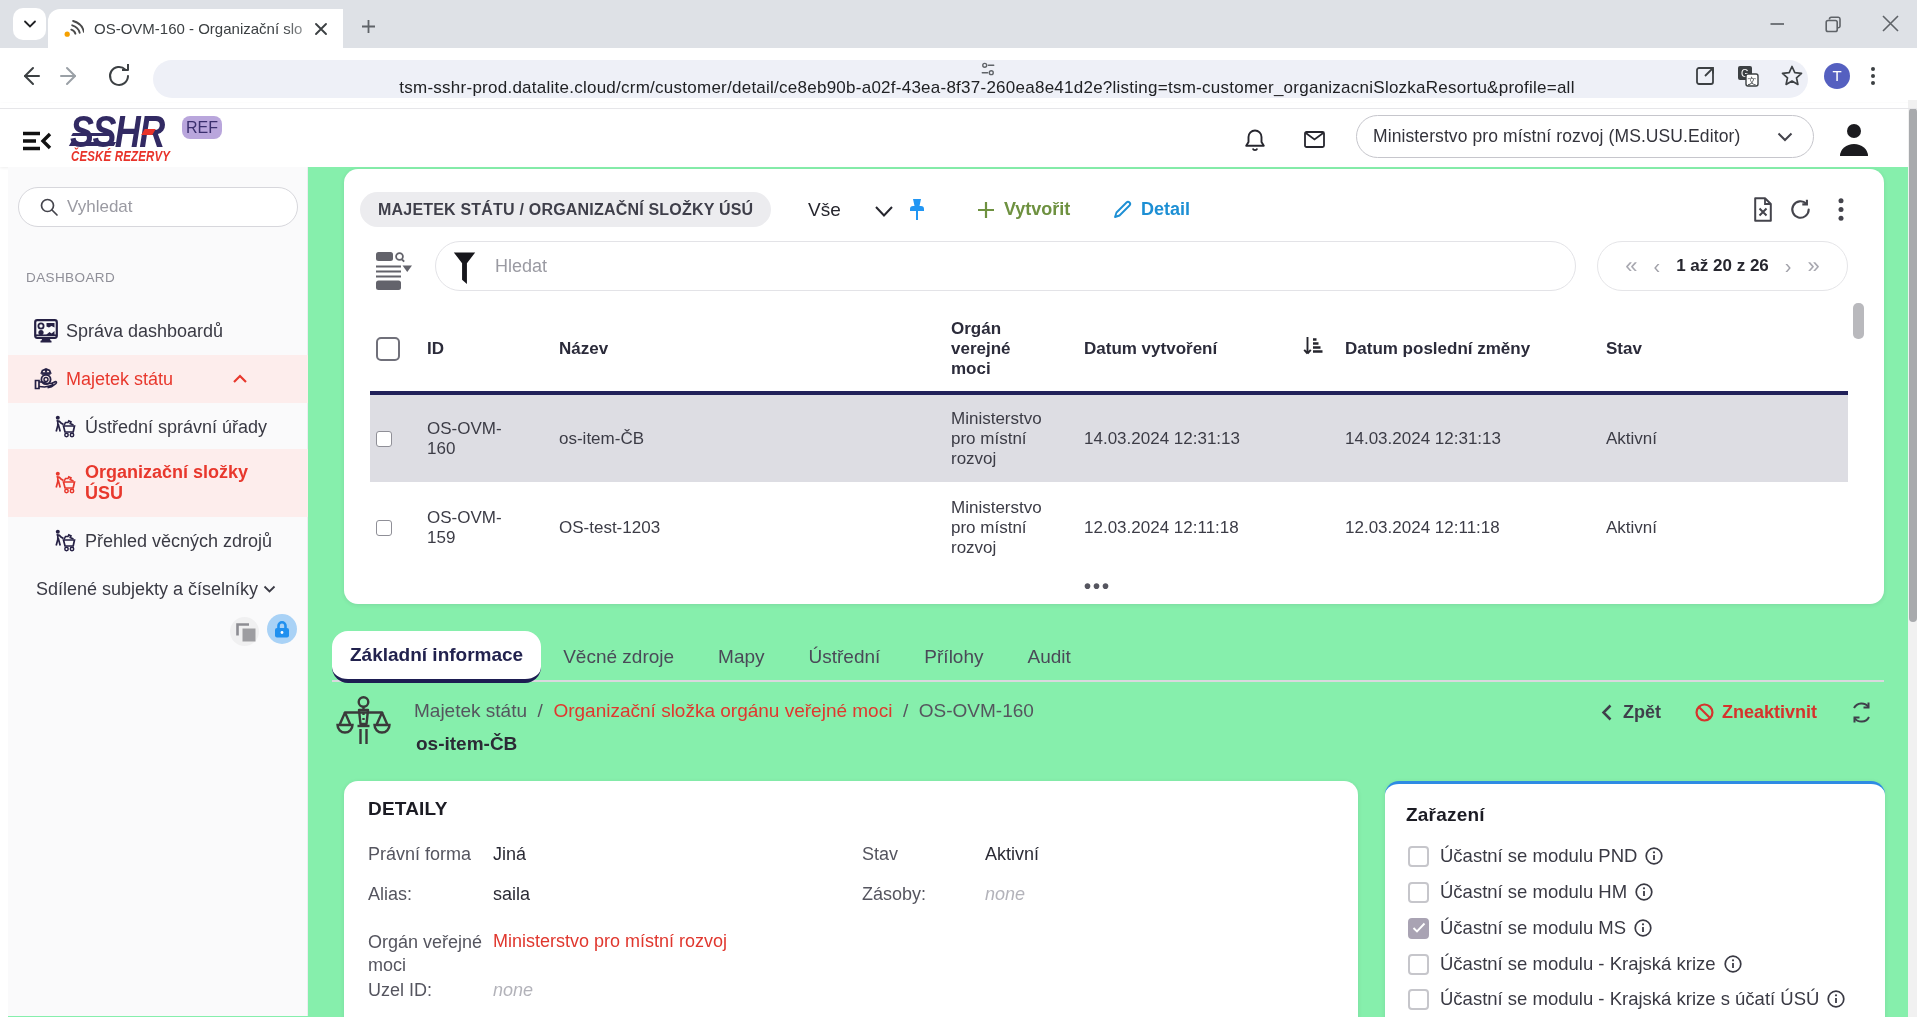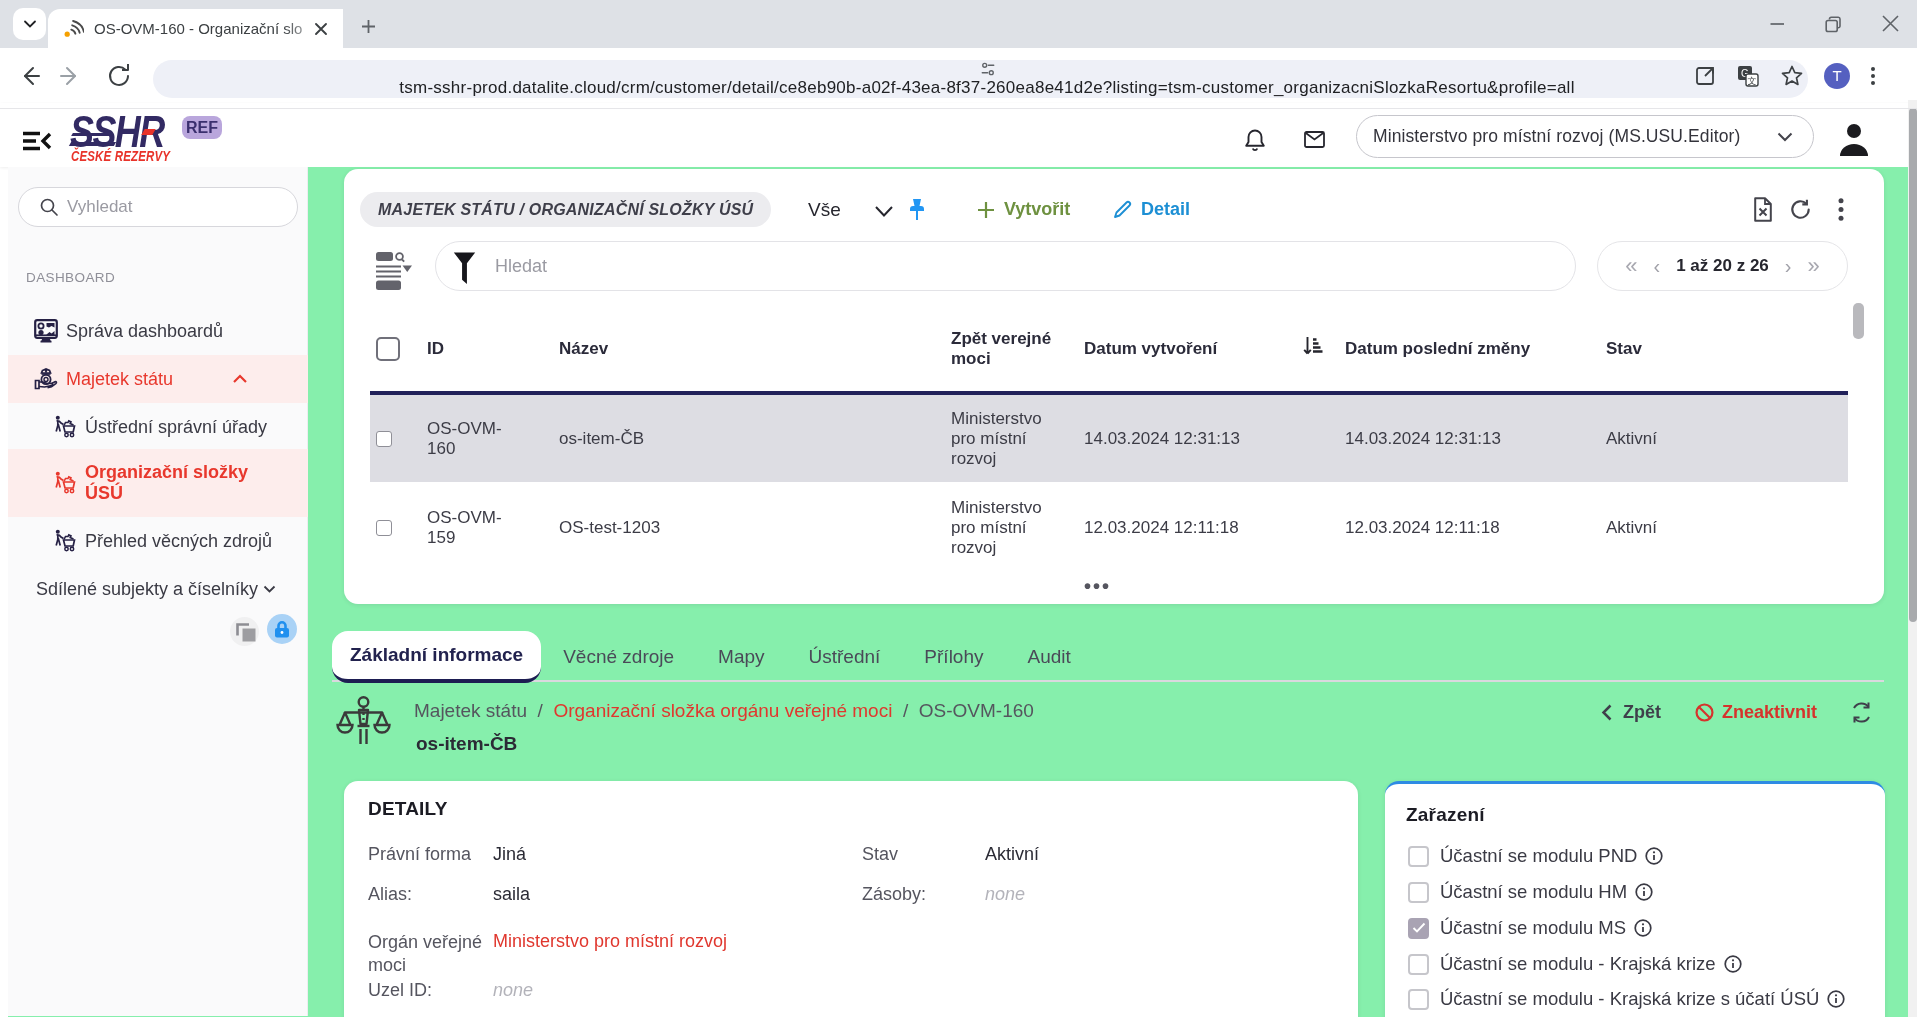--- a/index.html
+++ b/index.html
@@ -15,21 +15,21 @@
 #newtab { position:absolute; left:352px; top:10px; width:32px; height:32px; display:flex; align-items:center; justify-content:center; }
 #toolbar { position:absolute; left:0; top:48px; width:1917px; height:55px; background:#fff; }
 .navic { position:absolute; top:12px; width:32px; height:32px; display:flex; align-items:center; justify-content:center; }
 #urlpill { position:absolute; left:153px; top:12px; width:1655px; height:38px; background:#eef0f7; border-radius:19px; display:flex; align-items:center;flex-direction:column; }
 #urltxt { font-size:17px; color:#202124; margin-left:13px; letter-spacing:0.25px; white-space:nowrap; }
 #toolright { position:absolute; left:1694px; top:0px; height:55px; display:flex; align-items:center; gap:20px; }
 #avatarT { width:26px; height:26px; border-radius:50%; background:#5560c0; color:#fff; font-size:15px; display:flex; align-items:center; justify-content:center; }
 
 
 #appheader { position:absolute; left:0; top:103px; width:1917px; height:64px; background:#fff; box-shadow:0 1px 3px rgba(0,0,0,0.07); }
-#refbadge { position:absolute; left:182px; top:13px; width:40px; height:23px; background:#b9a6dc; border-radius:8px; color:#3a2f6e; font-weight:bold; font-size:16px; display:flex; align-items:center; justify-content:center; }
+#refbadge { position:absolute; left:182px; top:13px; width:40px; height:23px; background:#b9a6dc; border-radius:8px; color:#3a2f6e; font-weight:normal; font-size:16px; display:flex; align-items:center; justify-content:center; }
 #hdrpill { position:absolute; left:1356px; top:12px; width:458px; height:43px; border:1px solid #c6c6cc; border-radius:22px; display:flex; align-items:center; }
 #hdrpill span { font-size:17.5px; color:#33333b; margin-left:16px; letter-spacing:0.1px; }
 
 
 #pagebody { position:absolute; left:8px; top:167px; width:1908px; height:850px; background:#86efac; }
 #sidebar { position:absolute; left:0; top:0; width:300px; height:849px; background:#fafafb; border-right:1px solid #ededf0; }
 #scrollbar { position:absolute; left:1908px; top:100px; width:9px; height:917px; background:#f1f1f1; }
 #scrollthumb { position:absolute; left:0.5px; top:8px; width:8px; height:514px; background:#a8aaad; border-radius:4px; }
 
 
@@ -38,21 +38,21 @@
 #dashlbl { position:absolute; left:18px; top:103px; font-size:13.5px; color:#8f8f98; letter-spacing:0.4px; }
 .mitem { position:absolute; left:0; width:300px; height:48px; display:flex; align-items:center; font-size:18px; color:#3a3a44; }
 .mitem.active { background:#fdedec; color:#e8382d; }
 .mitem .mico { width:24px; height:24px; margin-left:26px; margin-right:8px; flex:none; }
 .mitem.sub .mico { margin-left:45px; }
 .m-caret { position:absolute; right:60px; }
 
 
 .card { position:absolute; background:#fff; border-radius:14px; box-shadow:0 1px 4px rgba(35,35,60,0.10); }
 #card1 { left:336px; top:2px; width:1540px; height:435px; }
-#chip { position:absolute; left:16px; top:23px; height:35px; background:#ececef; border-radius:18px; display:flex; align-items:center; padding:0 18px; font-weight:bold; font-size:16px; color:#3f3f4a; letter-spacing:0.2px;font-style:italic; }
+#chip { position:absolute; left:16px; top:23px; height:35px; background:#ececef; border-radius:18px; display:flex; align-items:center; padding:0 18px; font-weight:bold; font-size:16px; color:#3f3f4a; letter-spacing:0.2px; }
 .tb { position:absolute; display:flex; align-items:center; font-size:19px; }
 #vse { left:464px; top:30px; color:#26262e; }
 #btn-vytvorit { left:432px; top:30px; color:#6e9140; font-weight:bold; font-size:18px; }
 #btn-detail { left:568px; top:30px; color:#1d8fd4; font-weight:bold; font-size:18px; }
 #listico { position:absolute; left:32px; top:83px; }
 #hledat { position:absolute; left:91px; top:72px; width:1141px; height:50px; border:1px solid #e3e3e7; border-radius:25px; display:flex; align-items:center; }
 #hledat .ph { color:#9a9aa2; font-size:18px; margin-left:59px; }
 #pager { position:absolute; left:1253px; top:72px; width:251px; height:50px; border:1px solid #e5e5e8; border-radius:25px; display:flex; align-items:center; justify-content:center; gap:16px; }
 #pager .nv { color:#a8a8b0; font-size:22px; }
 #pager .nvd { color:#a0a0a8; font-size:20px; }
@@ -361,21 +361,21 @@
           <span class="nvd">›</span>
           <span class="nv">»</span>
       </div>
       <div id="tbl">
         <div class="trow" id="thead">
           <div class="c-cb">
               <div class="cbx"></div>
             </div>
           <div class="c-id">ID</div>
           <div class="c-nm">Název</div>
-          <div class="c-org">Zpět verejné moci</div>
+          <div class="c-org">Orgán verejné moci</div>
           <div class="c-dc">Datum vytvoření</div>
           <div class="c-srt"><svg width="20" height="22" viewBox="0 0 20 22">
                 <path d="M4.5 2 V17.5 M4.5 18.5 L1.2 14.8 M4.5 18.5 L7.8 14.8" stroke="#26262e" stroke-width="1.9" fill="none"></path>
                 <path d="M10 4.5 h3.5 M10 8.5 h5.5 M10 12.5 h7.5 M10 16.5 h9.5" stroke="#26262e" stroke-width="2.4"></path>
               </svg></div>
           <div class="c-dm">Datum poslední změny</div>
           <div class="c-st">Stav</div>
         </div>
         <div class="trow drow" id="drow1">
           <div class="c-cb">

